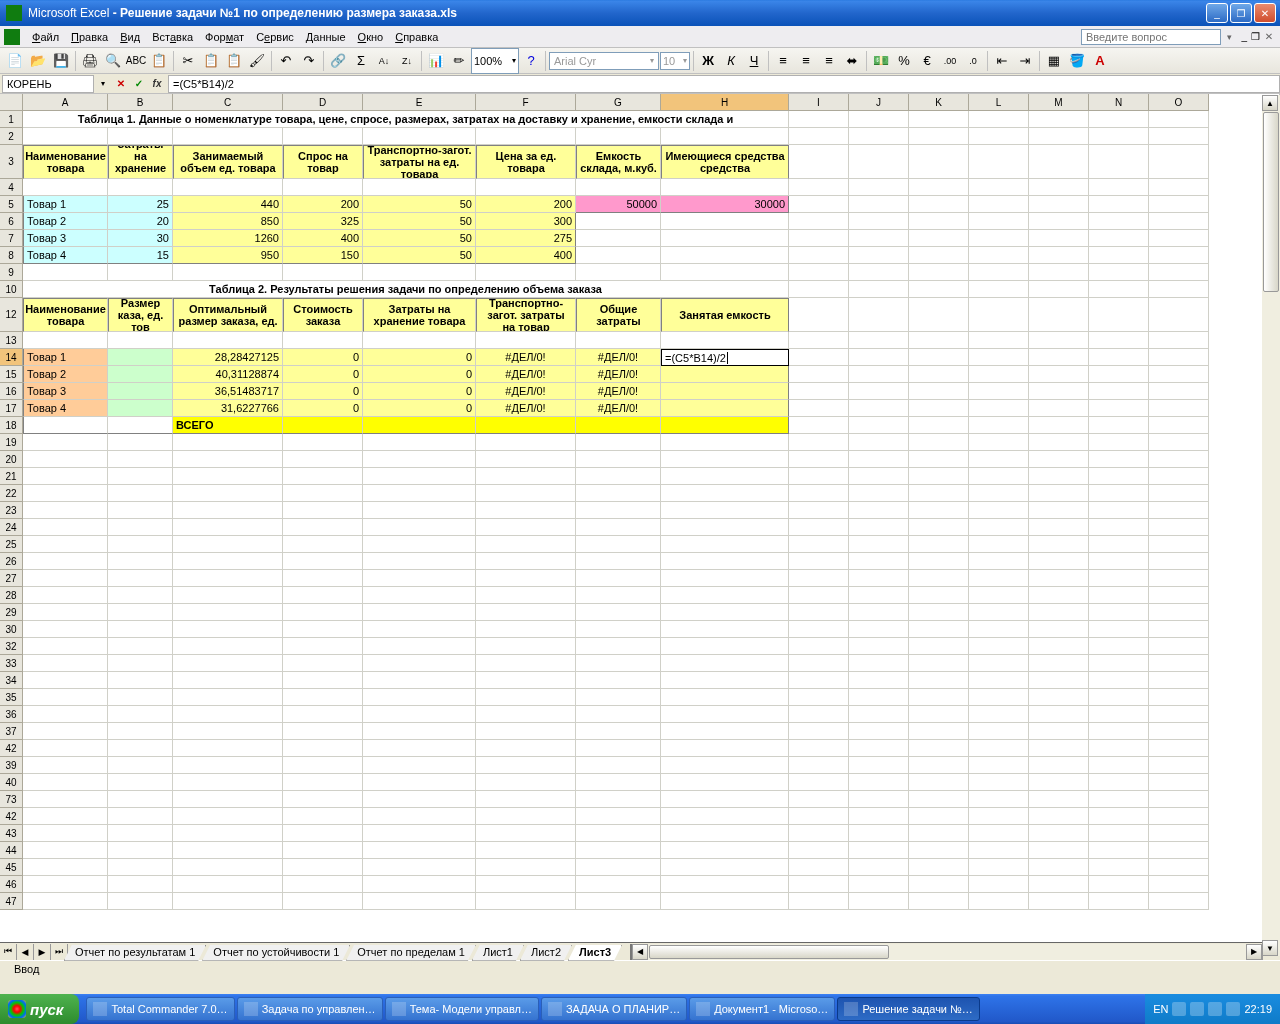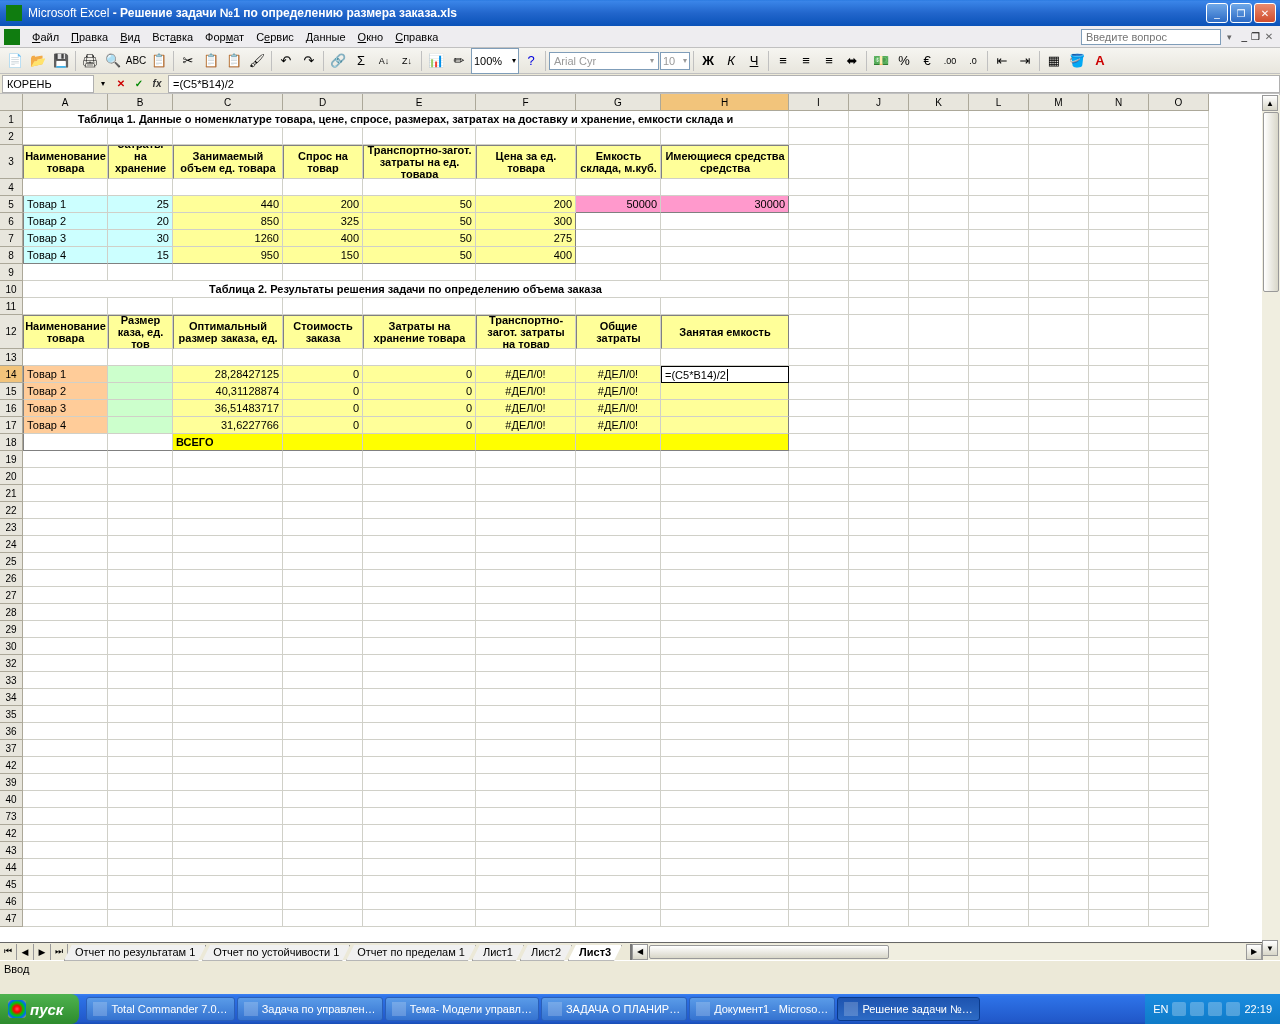--- a/index.html
+++ b/index.html
@@ -63,21 +63,21 @@
 .cell-edit { position: relative; background: white; border: 1px solid #000; outline: none; }
 .sheet-tabs-row { height: 18px; background: #ece9d8; display: flex; align-items: center; border-top: 1px solid #666; }
 .tab-nav { width: 17px; height: 16px; display: flex; align-items: center; justify-content: center; font-size: 9px; border-right: 1px solid #999; background: #ece9d8; }
 .tabs-holder { display: flex; align-items: flex-end; height: 18px; position: relative; }
 .sheet-tab { height: 16px; padding: 0 10px; background: #f0f0f0; border: 1px solid #777; border-top: none; clip-path: polygon(8px 0, 100% 0, calc(100% - 8px) 100%, 0 100%); margin-left: -4px; display: flex; align-items: center; font-size: 11px; }
 .sheet-tab.active { background: white; font-weight: bold; z-index: 1; }
 .hscroll-track { flex: 1; height: 16px; background: #f0eee0; border-left: 2px solid #777; margin-left: 8px; display: flex; align-items: center; }
 .scroll-btn { width: 16px; height: 16px; background: linear-gradient(#fff,#d8d6c8); border: 1px solid #999; display: flex; align-items: center; justify-content: center; font-size: 8px; }
 .scroll-thumb { flex: 0 0 240px; height: 14px; background: linear-gradient(#fff,#d8d6c8); border: 1px solid #999; margin: 0 1px; border-radius: 2px; }
 .scroll-spacer { flex: 1; }
-.statusbar { height: 20px; background: #ece9d8; border-top: 1px solid #fff; padding: 2px 4px; font-size: 11px; }
+.statusbar { height: 20px; background: #ece9d8; border-top: 1px solid #fff; padding: 2px 14px; font-size: 11px; }
 .taskbar { position: absolute; bottom: 0; left: 0; right: 0; height: 30px; background: linear-gradient(to bottom, #3c81f3 0%, #2e73e8 8%, #2158c9 92%, #184db3 100%); display: flex; align-items: center; }
 .start-btn { height: 30px; padding: 0 16px 0 8px; background: linear-gradient(to bottom, #4fb34f, #2d8b2d); color: white; font-weight: bold; font-style: italic; font-size: 15px; display: flex; align-items: center; border-radius: 0 8px 8px 0; }
 .task-item { height: 24px; padding: 0 6px; margin: 0 1px; background: linear-gradient(#5a9be8,#3573d0); border: 1px solid #2a5fb8; border-radius: 3px; color: white; font-size: 11px; display: flex; align-items: center; gap: 4px; max-width: 155px; overflow: hidden; }
 .task-item.active { background: linear-gradient(#1e54b0,#2d6bc5); border: 1px solid #0a3a8a; }
 .task-icon { width: 14px; height: 14px; background: #fff3; }
 .tray { margin-left: auto; height: 30px; padding: 0 8px; background: linear-gradient(#1a8ce0,#0f7bc8); display: flex; align-items: center; gap: 4px; color: white; font-size: 11px; }
 .tray-icon { width: 14px; height: 14px; background: #fff4; border-radius: 2px; }
 .vscroll { position: absolute; right: 0; top: 95px; bottom: 68px; width: 18px; background: #f0eee0; display: flex; flex-direction: column; }
 .vthumb { flex: 0 0 180px; background: linear-gradient(to right,#fff,#d8d6c8); border: 1px solid #999; margin: 1px; border-radius: 2px; }
 </style>
@@ -381,38 +381,20 @@
         <div class="row-h">10</div>
         <div class="cell bold c" style="width:766px;overflow:visible">Таблица 2. Результаты решения задачи по определению объема заказа</div>
         <div class="cell " style="width:60px;"></div>
         <div class="cell " style="width:60px;"></div>
         <div class="cell " style="width:60px;"></div>
         <div class="cell " style="width:60px;"></div>
         <div class="cell " style="width:60px;"></div>
         <div class="cell " style="width:60px;"></div>
         <div class="cell " style="width:60px;"></div>
       </div>
-      <div class="row">
-        <div class="row-h">11</div>
-        <div class="cell " style="width:85px;"></div>
-        <div class="cell " style="width:65px;"></div>
-        <div class="cell " style="width:110px;"></div>
-        <div class="cell " style="width:80px;"></div>
-        <div class="cell " style="width:113px;"></div>
-        <div class="cell " style="width:100px;"></div>
-        <div class="cell " style="width:85px;"></div>
-        <div class="cell " style="width:128px;"></div>
-        <div class="cell " style="width:60px;"></div>
-        <div class="cell " style="width:60px;"></div>
-        <div class="cell " style="width:60px;"></div>
-        <div class="cell " style="width:60px;"></div>
-        <div class="cell " style="width:60px;"></div>
-        <div class="cell " style="width:60px;"></div>
-        <div class="cell " style="width:60px;"></div>
-      </div>
       <div class="row tall">
         <div class="row-h">12</div>
         <div class="cell bg-yellow wrap b-t b-l" style="width:85px;height:34px">Наименование товара</div>
         <div class="cell bg-yellow wrap b-t b-l" style="width:65px;height:34px">Размер каза, ед. тов</div>
         <div class="cell bg-yellow wrap b-t b-l" style="width:110px;height:34px">Оптимальный размер заказа, ед.</div>
         <div class="cell bg-yellow wrap b-t b-l" style="width:80px;height:34px">Стоимость заказа</div>
         <div class="cell bg-yellow wrap b-t b-l" style="width:113px;height:34px">Затраты на хранение товара</div>
         <div class="cell bg-yellow wrap b-t b-l" style="width:100px;height:34px">Транспортно-загот. затраты на товар</div>
         <div class="cell bg-yellow wrap b-t b-l" style="width:85px;height:34px">Общие затраты</div>
         <div class="cell bg-yellow wrap b-t b-l b-r" style="width:128px;height:34px">Занятая емкость</div>

